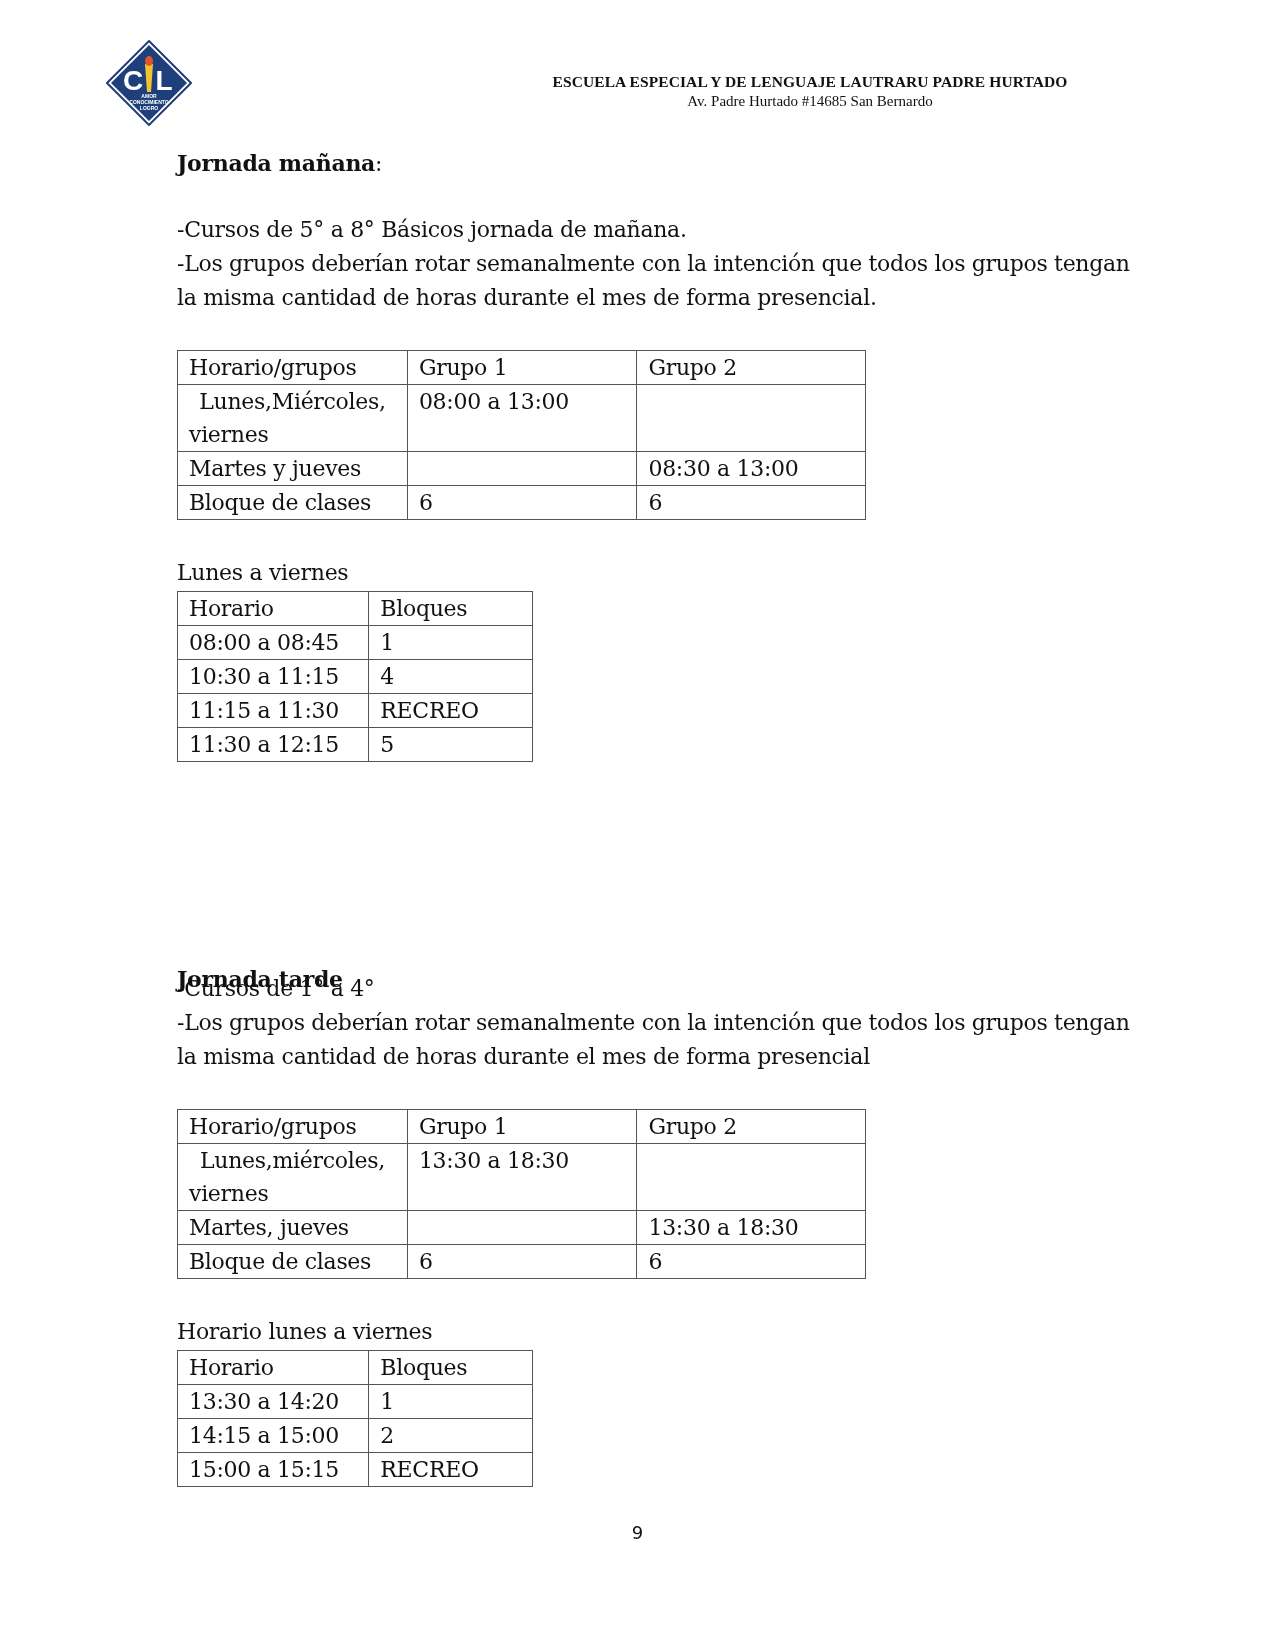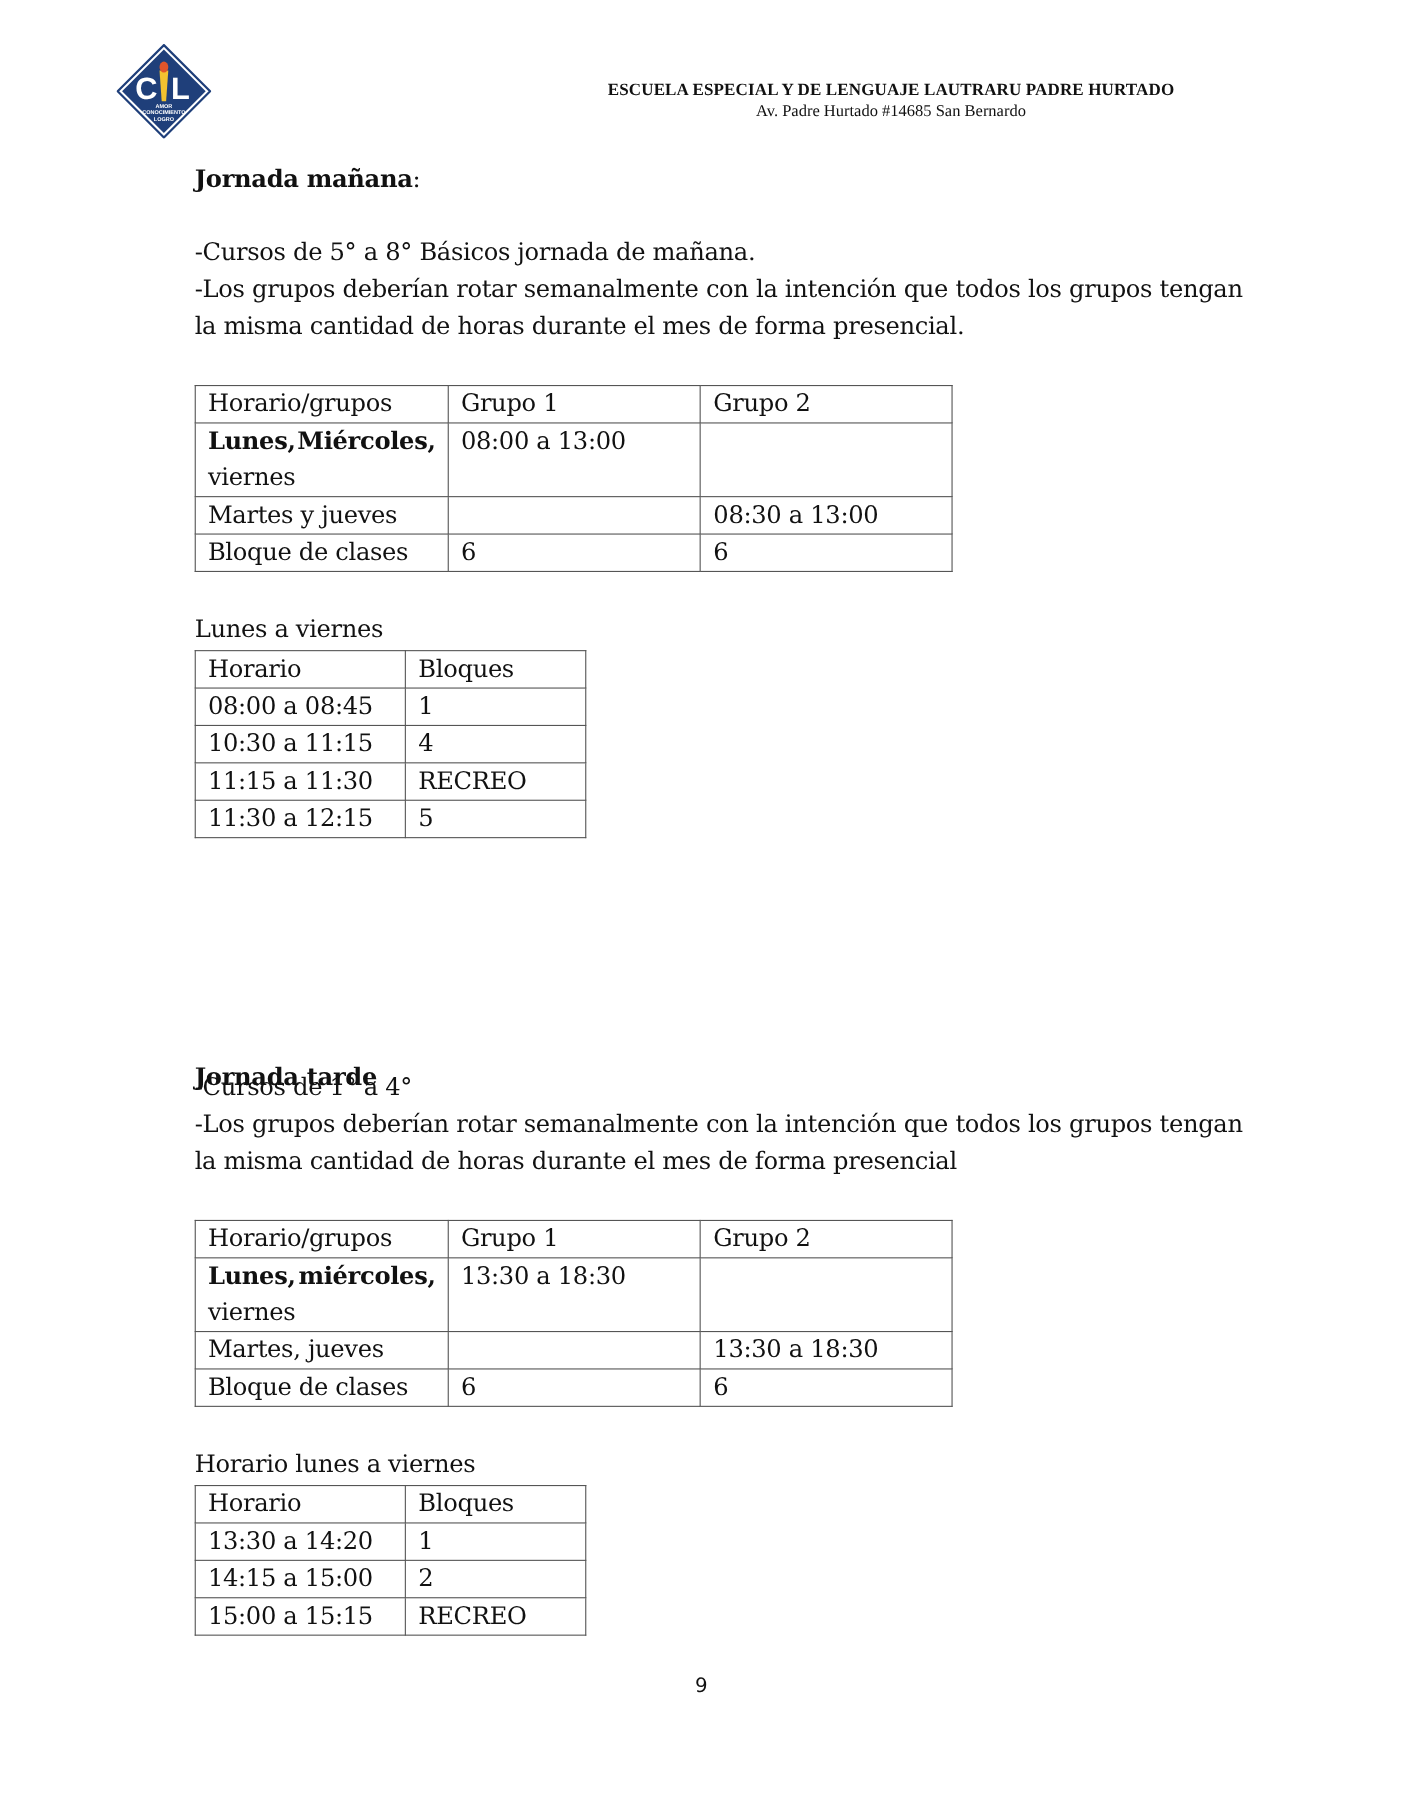--- a/index.html
+++ b/index.html
@@ -11,21 +11,21 @@
   .logo { left:106px; top:40px; width:86px; height:86px; }
   .hdr-title { left:300px; width:1020px; top:73px; text-align:center; font-size:15.5px; font-weight:bold; letter-spacing:0.1px; }
   .hdr-addr { left:300px; width:1020px; top:93px; text-align:center; font-size:15px; }
 
   .txt { font-size:22px; line-height:34px; white-space:nowrap; letter-spacing:-0.3px; }
   .bold { font-weight:bold; }
 
   table.grid { position:absolute; border-collapse:collapse; font-size:22px; letter-spacing:-0.3px; }
   table.grid td { border:1.3px solid #555; padding:0 11px; vertical-align:top; line-height:33px; height:33px;margin-top:48px; }
   table.grid td.two { line-height:33px; height:66px; }
-  .just-line { display:flex; justify-content:space-between;font-weight:bold; }
+  .just-line { display:flex; justify-content:center; }
 
   .pagenum { left:600px; width:75px; top:1522px; text-align:center; font-family:"DejaVu Sans", sans-serif; font-size:18px; }
 </style>
 </head>
 <body>
 
 <div class="abs logo">
   <svg width="86" height="86" viewBox="0 0 86 86">
     <polygon points="43,1 85,43 43,85 1,43" fill="#ffffff" stroke="#1f3f7a" stroke-width="2"></polygon>
     <polygon points="43,5 81,43 43,81 5,43" fill="#1f3f7a"></polygon>

